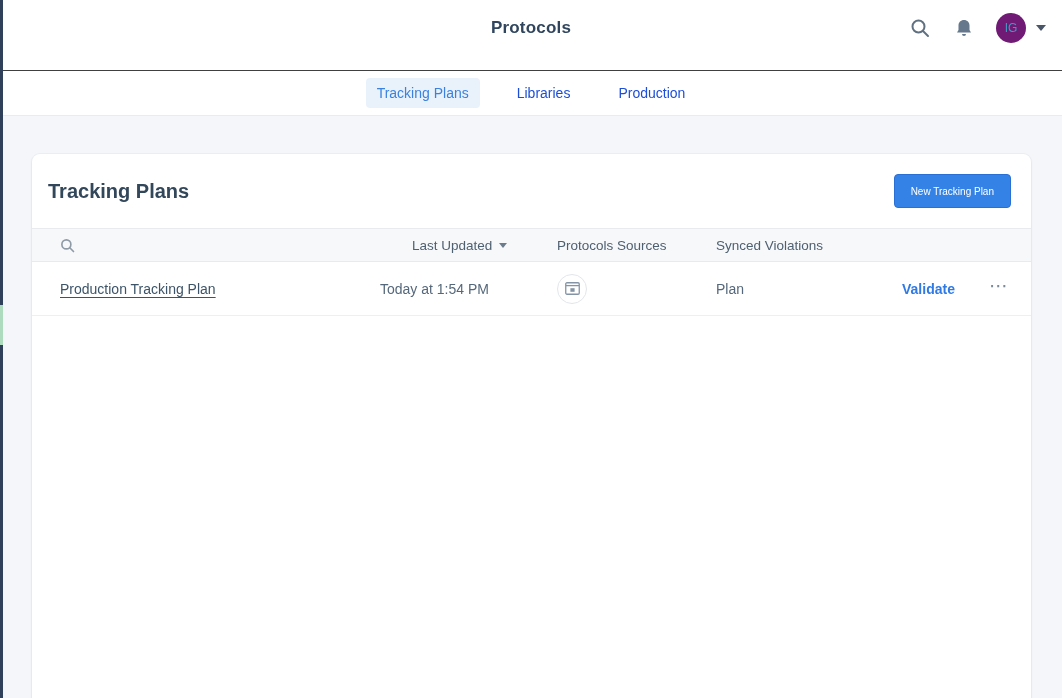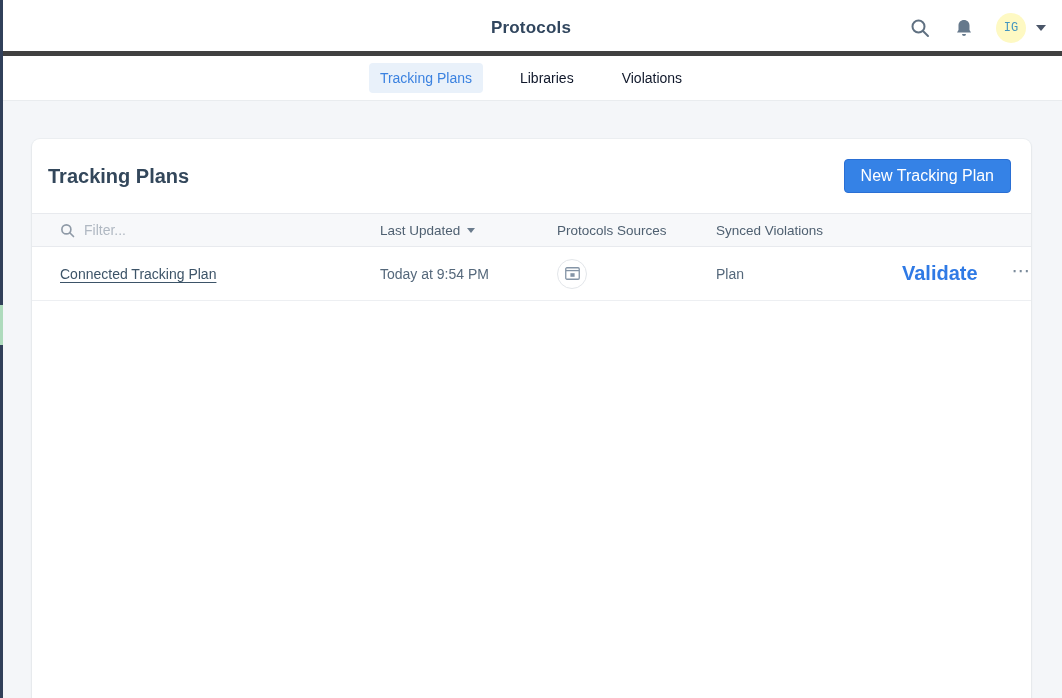--- a/index.html
+++ b/index.html
@@ -14,71 +14,71 @@
     position: fixed; left: 0; top: 0; width: 3px; height: 698px;
     background: #31405a; z-index: 50;
   }
   .left-strip .green-indicator {
     position: absolute; top: 305px; left: 0; width: 3px; height: 40px;
     background: #aedbbd;
   }
 
   
   .app-header {
-    position: relative; height: 56px; background: #ffffff;
-    border-bottom: 5px solid #404040;
+    position: relative; height: 71px; background: #ffffff;
+    border-bottom: 1px solid #404040;
   }
   .app-title {
     position: absolute; left: 0; right: 0; top: 0; height: 56px;
     display: flex; align-items: center; justify-content: center;
     font-size: 17px; font-weight: 600; color: #31465e; letter-spacing: 0.2px;
   }
   .header-right {
     position: absolute; right: 16px; top: 0; height: 56px;
     display: flex; align-items: center; gap: 20px;
   }
   .icon-btn { width: 24px; height: 24px; display: flex; align-items: center; justify-content: center; cursor: pointer; }
   .avatar-wrap { display: flex; align-items: center; gap: 10px; cursor: pointer; }
   .avatar {
     width: 30px; height: 30px; border-radius: 50%;
-    background: #fef9c3; color: #4596c0;
+    background: #701a75; color: #4596c0;
     display: flex; align-items: center; justify-content: center;
-    font-size: 12px; font-weight: 500; font-family: Liberation Mono, monospace;
+    font-size: 12px; font-weight: 500;
   }
   .caret-down {
     width: 0; height: 0;
     border-left: 5px solid transparent; border-right: 5px solid transparent;
     border-top: 6px solid #4a5568;
   }
 
   
   .tab-bar {
     height: 45px; background: #ffffff; border-bottom: 1px solid #e9ecef;
     display: flex; align-items: center; justify-content: center; gap: 26px;
   }
   .tab {
-    font-size: 14px; color: #0f172a; padding: 7px 11px; border-radius: 4px;
+    font-size: 14px; color: #1d4ed8; padding: 7px 11px; border-radius: 4px;
     cursor: pointer; white-space: nowrap;
   }
   .tab.active { background: #e9f1fa; color: #3b82e0; }
 
   
   .content { height: 597px; background: #f4f6f9; padding: 38px 31px 0 32px; }
   .card {
     background: #ffffff; border-radius: 8px 8px 0 0; height: 600px;
     box-shadow: 0 1px 3px rgba(40, 50, 70, 0.08), 0 0 0 1px rgba(40,50,70,0.03);
   }
   .card-header {
     height: 74px; display: flex; align-items: center; justify-content: space-between;
     padding: 0 20px 0 16px;
   }
   .card-title { font-size: 20px; font-weight: 600; color: #33475b; }
   .primary-btn {
     height: 34px; padding: 0 16px; border-radius: 4px; border: 1px solid #2a6fd4;
-    background: #3582e6; color: #ffffff; font-size: 16px; font-weight: 500;
+    background: #3582e6; color: #ffffff; font-size: 10px; font-weight: 500;
     font-family: inherit; cursor: pointer; display: flex; align-items: center;
   }
 
   
   .tbl-grid {
     display: grid;
     grid-template-columns: 320px 177px 159px 186px 1fr auto;
     align-items: center;
     padding: 0 24px 0 28px;
   }
@@ -86,39 +86,39 @@
     height: 34px; background: #f7f8fa;
     border-top: 1px solid #e8eaee; border-bottom: 1px solid #e8eaee;
   }
   .tbl-head .col-label { font-size: 13.5px; color: #4f6071; font-weight: 500; }
   .filter-wrap { display: flex; align-items: center; gap: 9px; }
   .filter-input {
     border: none; outline: none; background: transparent;
     font-size: 14px; color: #3f4c5c; font-family: inherit; width: 220px;
   }
   .filter-input::placeholder { color: #b0b8c2; }
-  .sort-wrap { display: flex; align-items: center; gap: 7px; cursor: pointer; }
+  .sort-wrap { display: flex; align-items: center; gap: 7px; cursor: pointer; margin-left: 32px; }
   .sort-caret {
     width: 0; height: 0;
     border-left: 4px solid transparent; border-right: 4px solid transparent;
     border-top: 5px solid #6b7c8d; margin-top: 1px;
   }
 
   .tbl-row { height: 54px; border-bottom: 1px solid #edeff2; background: #ffffff; }
   .row-name {
     font-size: 14px; color: #3d5468; text-decoration: underline;
     text-underline-offset: 3px; cursor: pointer; width: fit-content;
   }
   .row-text { font-size: 14px; color: #55687b; }
   .source-circle {
     width: 30px; height: 30px; border-radius: 50%; border: 1px solid #e3e6ea;
     display: flex; align-items: center; justify-content: center;
   }
   .row-actions { display: flex; align-items: center; gap: 32px; justify-self: end; }
-  .validate-link { font-size: 20px; font-weight: 600; color: #2f7ae5; cursor: pointer; }
+  .validate-link { font-size: 14px; font-weight: 600; color: #2f7ae5; cursor: pointer; }
   .overflow-btn {
     font-size: 19px; color: #7a8a9a; cursor: pointer; line-height: 1;
     letter-spacing: 1px; padding: 2px 2px 8px 2px;
   }
 </style>
 </head>
 <body>
 
 <div class="left-strip">
   <div class="green-indicator"></div>
@@ -142,52 +142,51 @@
     <div class="avatar-wrap">
       <div class="avatar">IG</div>
       <div class="caret-down"></div>
     </div>
   </div>
 </div>
 
 <div class="tab-bar">
   <div class="tab active">Tracking Plans</div>
   <div class="tab">Libraries</div>
-  <div class="tab">Violations</div>
+  <div class="tab">Production</div>
 </div>
 
 <div class="content">
   <div class="card">
 
     <div class="card-header">
       <div class="card-title">Tracking Plans</div>
       <button class="primary-btn">New Tracking Plan</button>
     </div>
 
     <div class="tbl-grid tbl-head">
       <div class="filter-wrap">
         <svg width="15" height="15" viewBox="0 0 20 20">
           <circle cx="8.5" cy="8.5" r="6" fill="none" stroke="#8f9aa7" stroke-width="2.2"></circle>
           <line x1="13" y1="13" x2="18" y2="18" stroke="#8f9aa7" stroke-width="2.2" stroke-linecap="round"></line>
         </svg>
-        <input class="filter-input" type="text" placeholder="Filter..." style="">
       </div>
       <div class="sort-wrap">
         <span class="col-label">Last Updated</span>
         <span class="sort-caret"></span>
       </div>
       <div class="col-label">Protocols Sources</div>
       <div class="col-label">Synced Violations</div>
       <div></div>
       <div></div>
     </div>
 
     <div class="tbl-grid tbl-row">
-      <div class="row-name">Connected Tracking Plan</div>
-      <div class="row-text">Today at 9:54 PM</div>
+      <div class="row-name">Production Tracking Plan</div>
+      <div class="row-text">Today at 1:54 PM</div>
       <div>
         <div class="source-circle">
           <svg width="15" height="13" viewBox="0 0 15 13">
             <rect x="0.75" y="0.75" width="13.5" height="11.5" rx="1.2" fill="none" stroke="#8494a6" stroke-width="1.3"></rect>
             <line x1="1" y1="3.6" x2="14" y2="3.6" stroke="#8494a6" stroke-width="1.3"></line>
             <rect x="5.4" y="6.2" width="4.2" height="3.6" fill="#8494a6"></rect>
           </svg>
         </div>
       </div>
       <div class="row-text">Plan</div>

